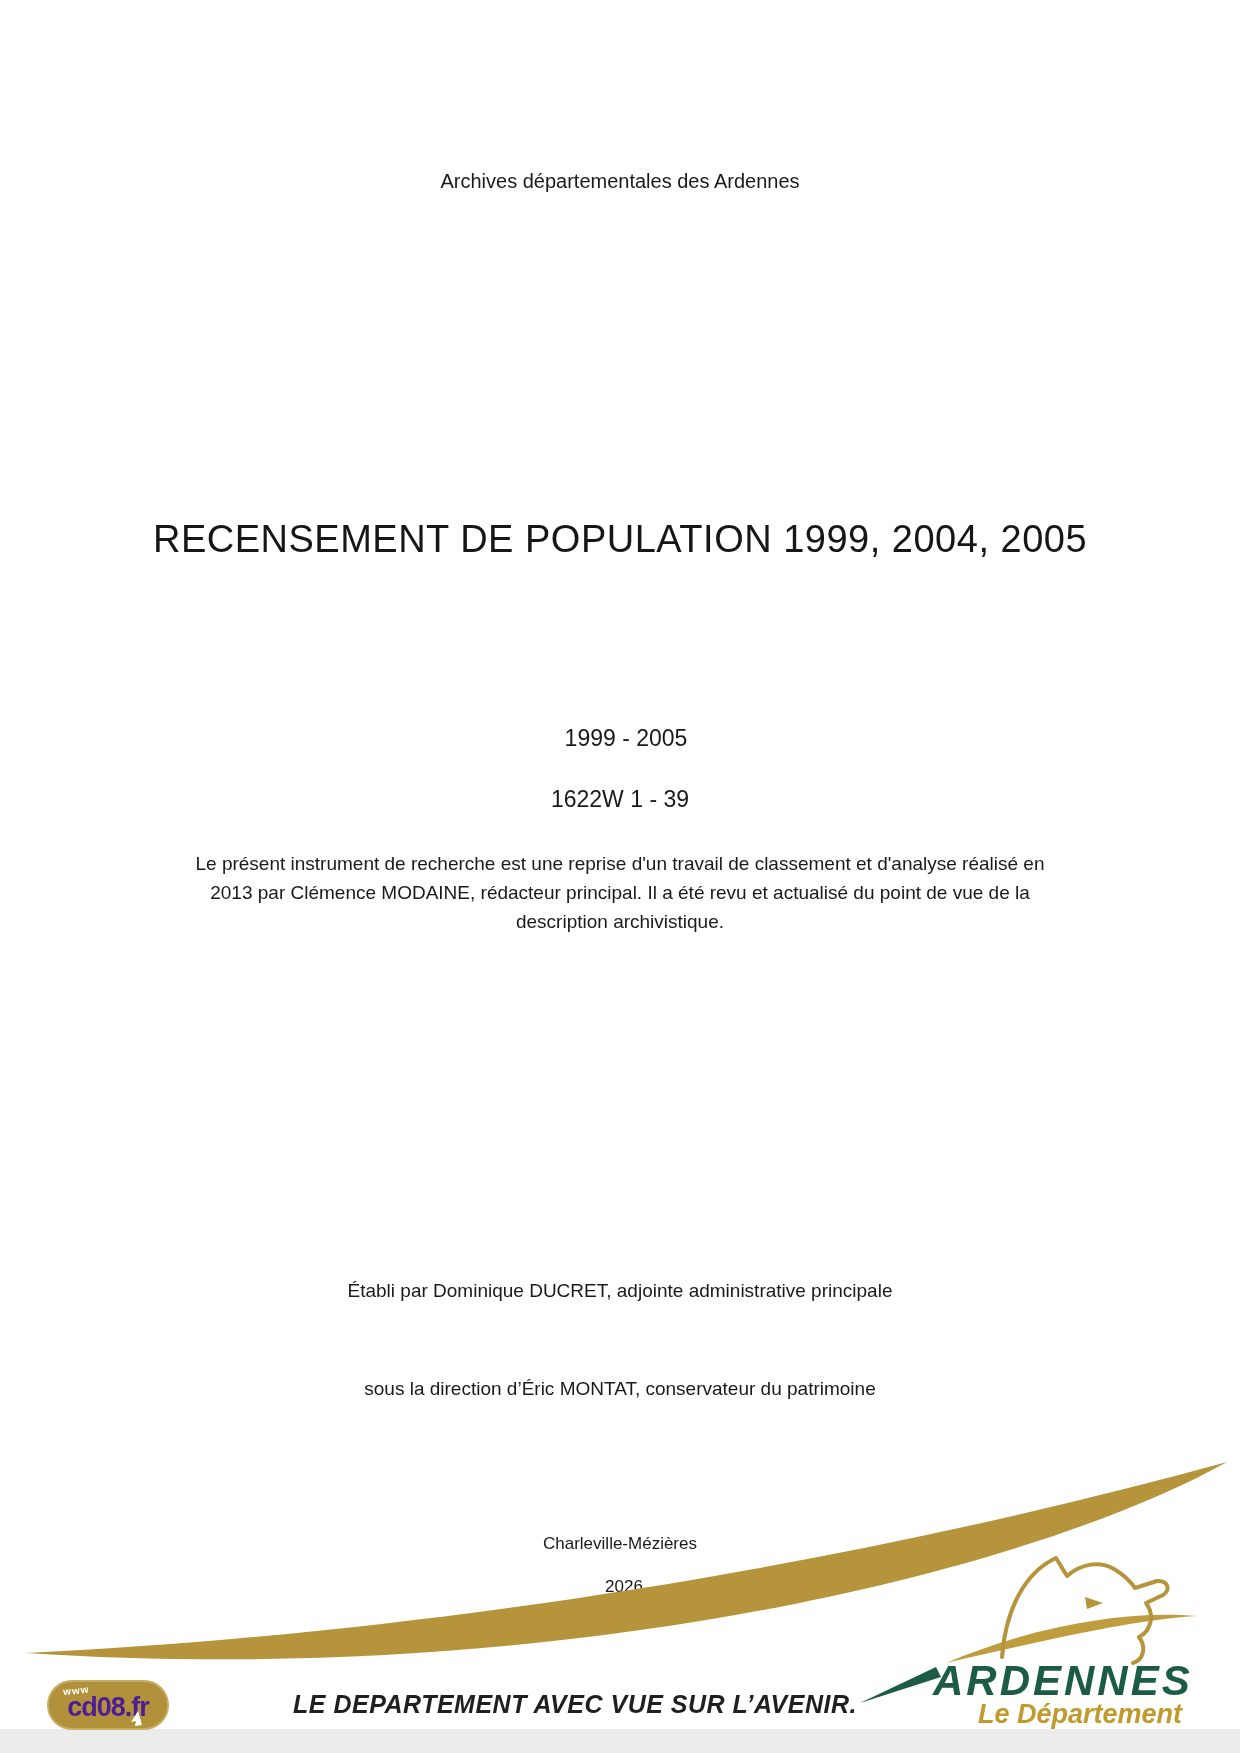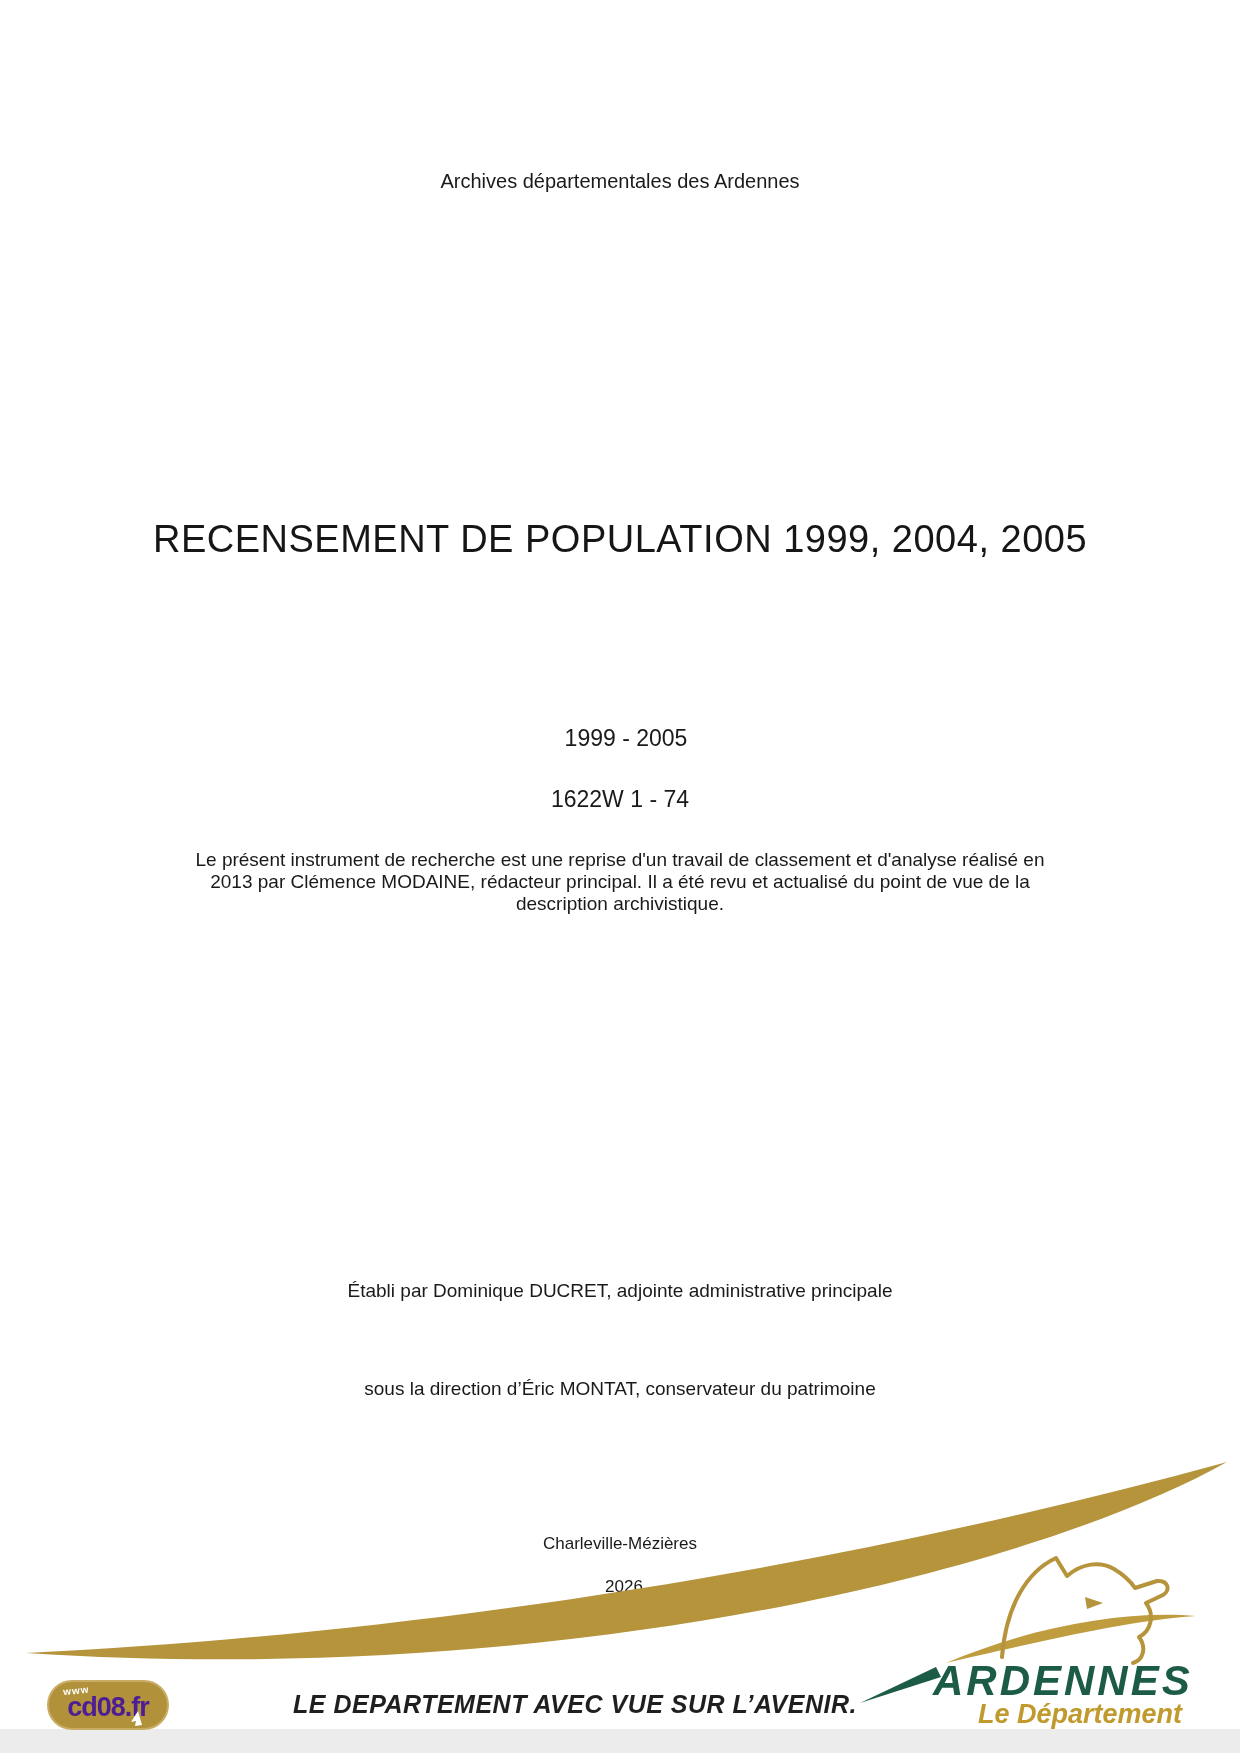--- a/index.html
+++ b/index.html
@@ -17,21 +17,21 @@
     left:0; right:0;
     text-align:center;
   }
   .doc-header{ top:170px; font-size:20px; }
   .doc-title{ top:518px; font-size:38px; letter-spacing:0.5px; color:#161616; }
   .doc-daterange{ top:725px; font-size:23px;padding-left:12px; }
   .doc-reference{ top:786px; font-size:23px; }
   .doc-notice{
     position:absolute;
     top:849px; left:185px; width:870px;
-    font-size:19px; line-height:22px;
+    font-size:19px; line-height:29px;
     text-align:center;
   }
   .credit-1{ top:1280px; font-size:19px; }
   .credit-2{ top:1334px; font-size:19px;margin-top:44px; }
   .place{ top:1534px; font-size:17px; }
   .year{ top:1577px; font-size:17px;padding-left:8px; }
 
   .footer-art{
     position:absolute; top:0; left:0;
     width:1240px; height:1753px;
@@ -95,21 +95,21 @@
 <body>
 
 <div class="page">
 
   <div class="centered doc-header">Archives départementales des Ardennes</div>
 
   <div class="centered doc-title">RECENSEMENT DE POPULATION 1999, 2004, 2005</div>
 
   <div class="centered doc-daterange">1999 - 2005</div>
 
-  <div class="centered doc-reference">1622W 1 - 74</div>
+  <div class="centered doc-reference">1622W 1 - 39</div>
 
   <div class="doc-notice">Le présent instrument de recherche est une reprise d'un travail de classement et d'analyse réalisé en 2013 par Clémence MODAINE, rédacteur principal. Il a été revu et actualisé du point de vue de la description archivistique.</div>
 
   <div class="centered credit-1">Établi par Dominique DUCRET, adjointe administrative principale</div>
 
   <div class="centered credit-2">sous la direction d’Éric MONTAT, conservateur du patrimoine</div>
 
   <div class="centered place">Charleville-Mézières</div>
 
   <div class="centered year">2026</div>

